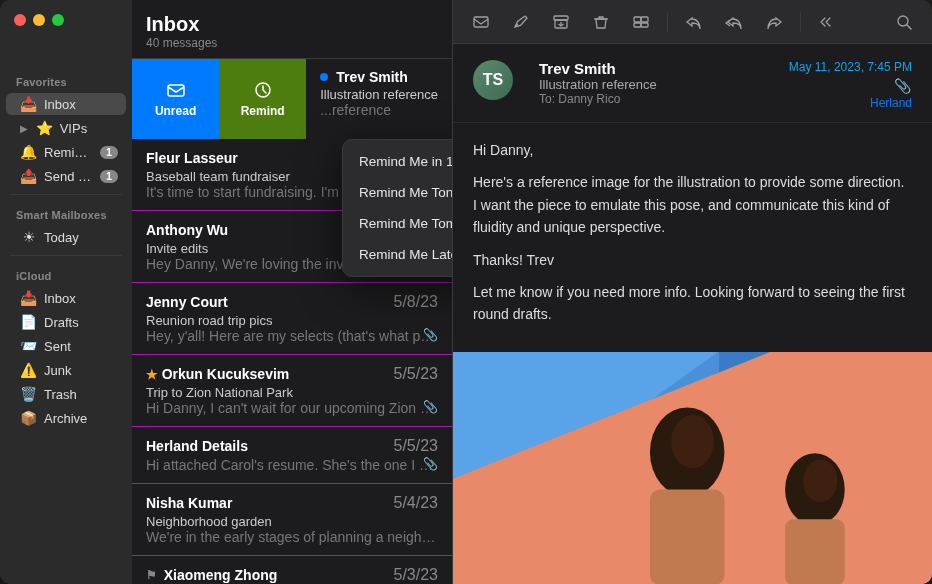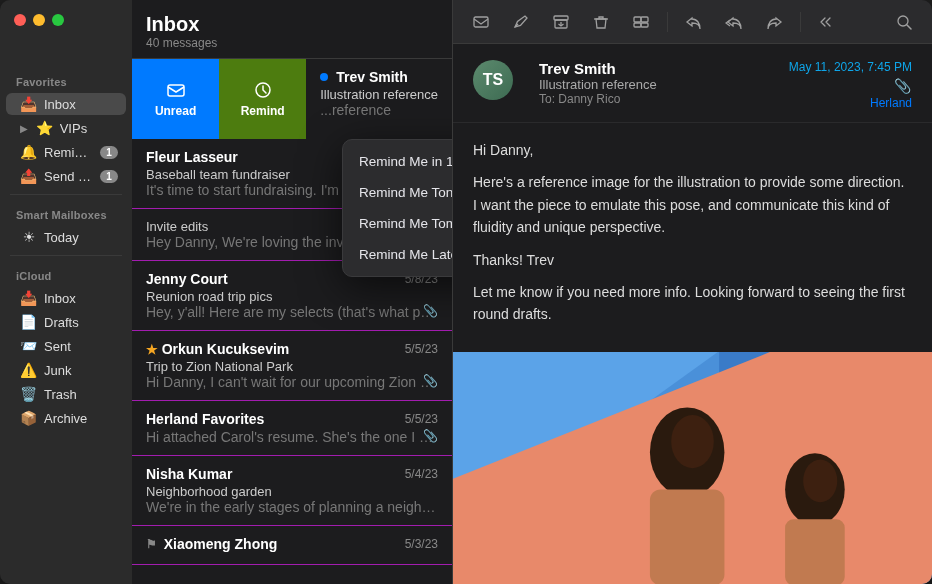--- a/index.html
+++ b/index.html
@@ -158,21 +158,21 @@
 
     .msg-sender .unread-dot {
       width: 8px;
       height: 8px;
       background: #007aff;
       border-radius: 50%;
       margin-right: 4px;
     }
 
     .msg-date {
-      font-size: 12px;
+      font-size: 16px;
       color: #888;
     }
 
     .msg-subject {
       font-size: 13px;
       color: #ccc;
       white-space: nowrap;
       overflow: hidden;
       text-overflow: ellipsis;
     }
@@ -561,20 +561,24 @@
           <div class="message-item">
             <div class="msg-header">
               <div class="msg-sender">Fleur Lasseur</div>
               <div class="msg-date">5/10/23</div>
             </div>
             <div class="msg-subject">Baseball team fundraiser</div>
             <div class="msg-preview">It's time to start fundraising. I'm including some examples of fundraising ideas for this year. Let's get together on Friday to c...</div>
           </div>
 
           <div class="message-item">
+            <div class="msg-header">
+              <div class="msg-sender">Anthony Wu</div>
+              <div class="msg-date">5/9/23</div>
+            </div>
             <div class="msg-subject">Invite edits</div>
             <div class="msg-preview">Hey Danny, We're loving the invite! A few questions: Could you send the exact color codes you're proposing? We'd like to see...</div>
           </div>
 
           <div class="message-item">
             <div class="msg-header">
               <div class="msg-sender">Jenny Court</div>
               <div class="msg-date">5/8/23</div>
             </div>
             <div class="msg-subject">Reunion road trip pics</div>
@@ -590,21 +594,21 @@
               </div>
               <div class="msg-date">5/5/23</div>
             </div>
             <div class="msg-subject">Trip to Zion National Park</div>
             <div class="msg-preview">Hi Danny, I can't wait for our upcoming Zion National Park trip. Check out links and let me know what you and the kids might...</div>
             <span class="msg-attachment">📎</span>
           </div>
 
           <div class="message-item">
             <div class="msg-header">
-              <div class="msg-sender">Herland Favorites</div>
+              <div class="msg-sender">Herland Details</div>
               <div class="msg-date">5/5/23</div>
             </div>
             <div class="msg-preview">Hi attached Carol's resume. She's the one I was telling you about. She may not have quite as much experience as you're lo...</div>
             <span class="msg-attachment">📎</span>
           </div>
 
           <div class="message-item">
             <div class="msg-header">
               <div class="msg-sender">Nisha Kumar</div>
               <div class="msg-date">5/4/23</div>

